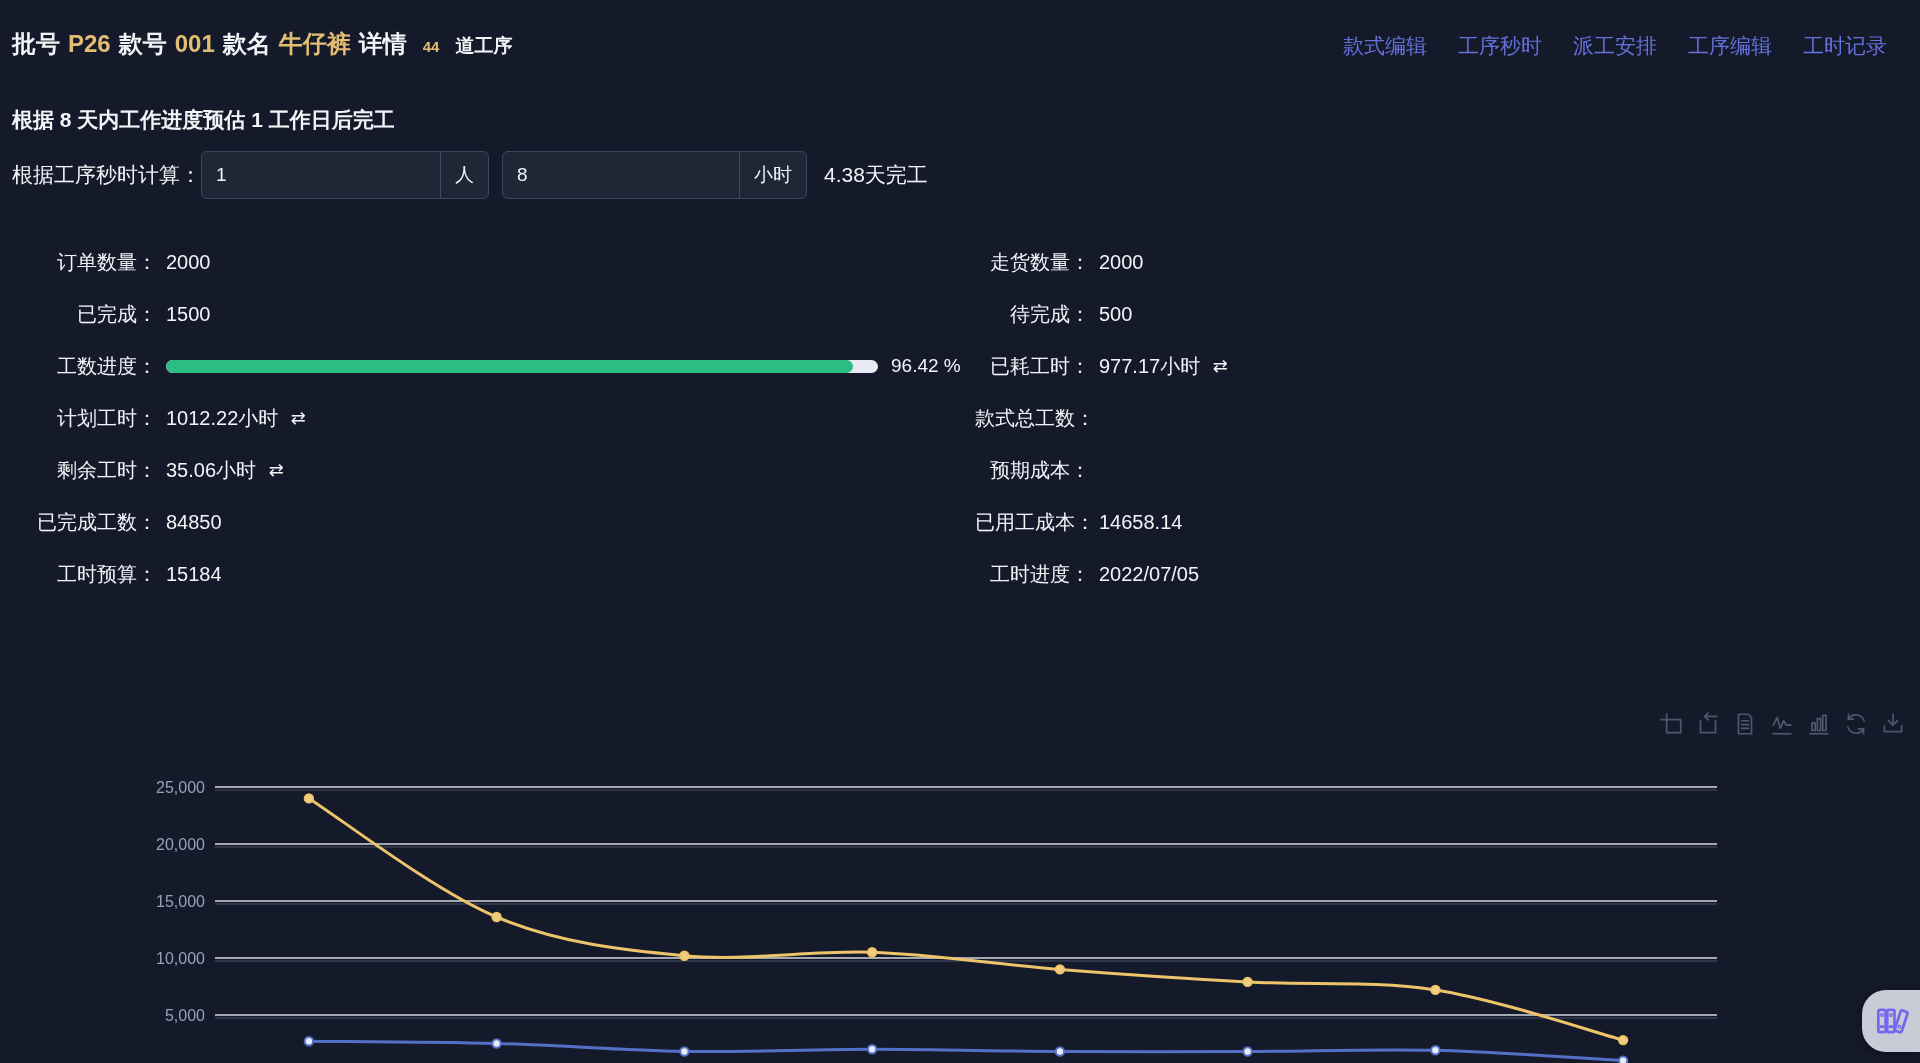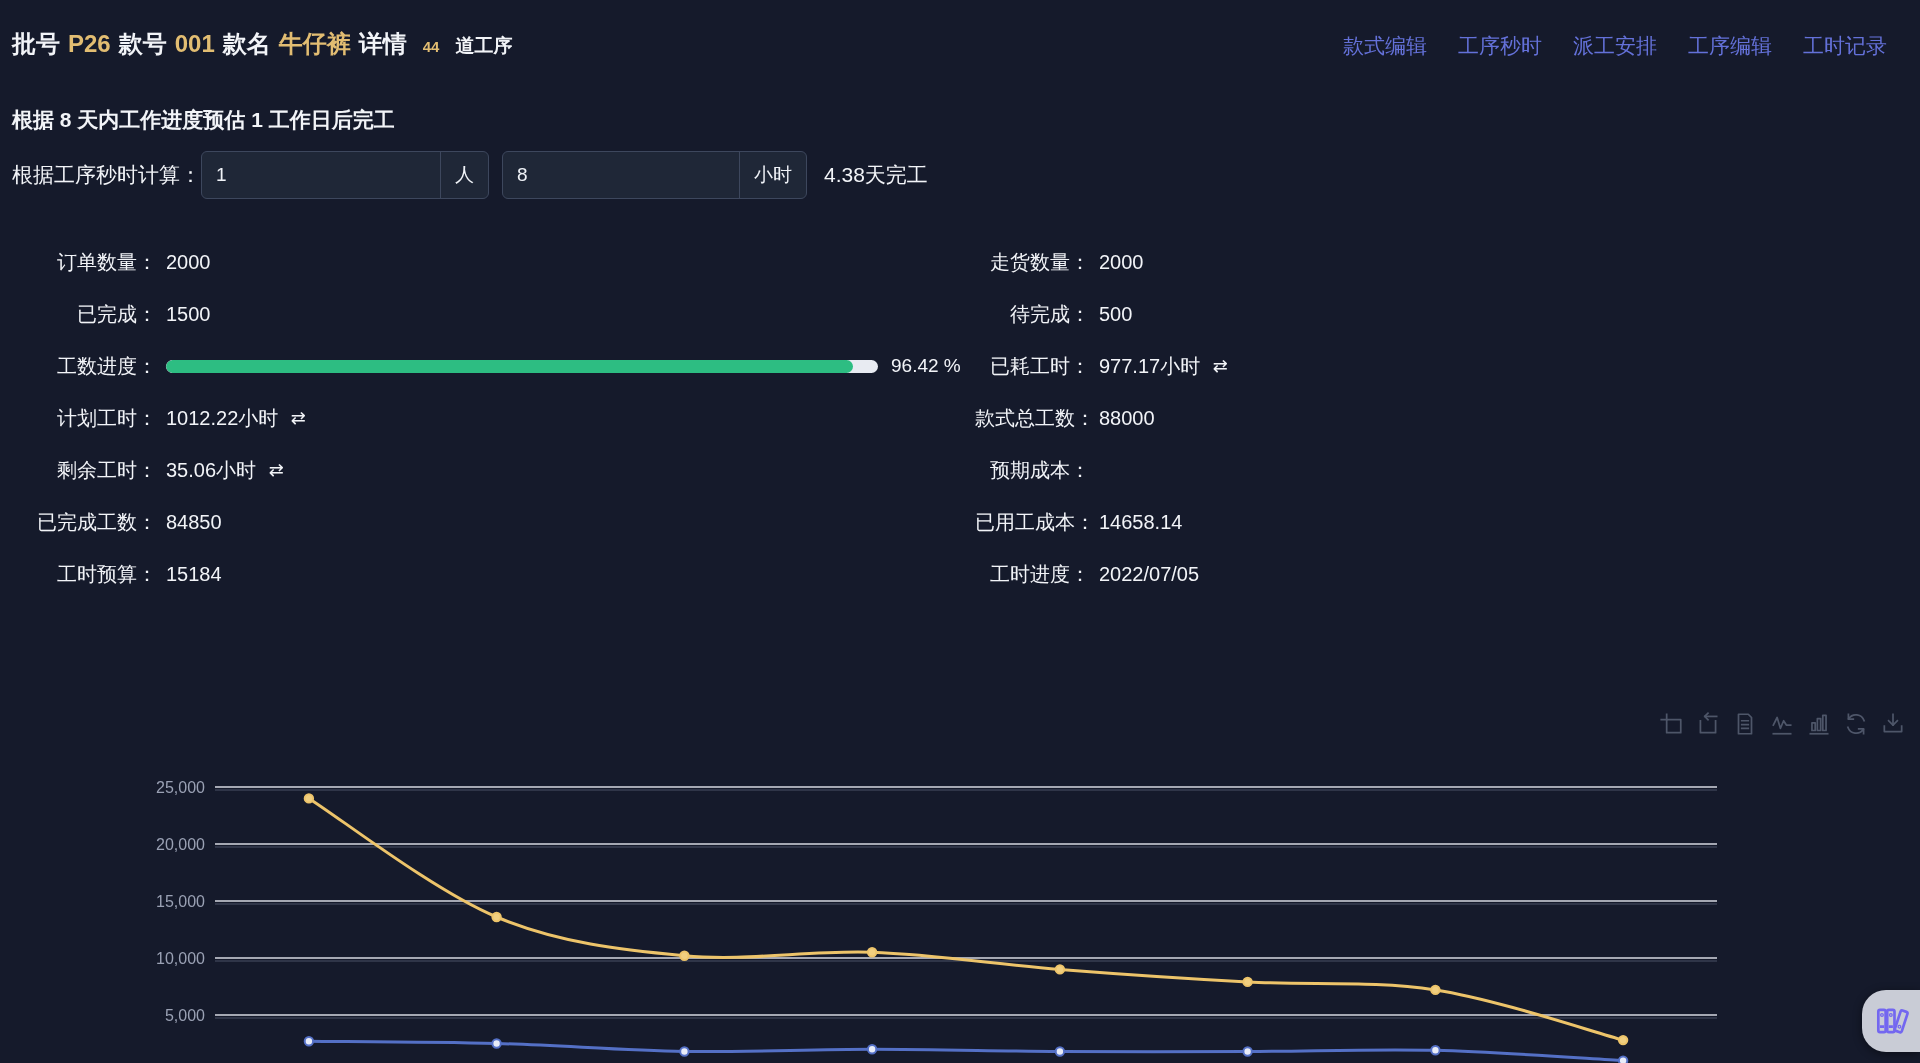--- a/index.html
+++ b/index.html
@@ -170,21 +170,20 @@
     </div>
     <div class="srow">
       <div class="slabel">已耗工时：</div>
       <div class="scontent centered">
         <span>977.17小时</span>
         <span class="swap">⇄</span>
       </div>
     </div>
     <div class="srow">
       <div class="slabel">款式总工数：</div>
-      <div class="svalue">88000</div>
     </div>
     <div class="srow">
       <div class="slabel">预期成本：</div>
       <div class="svalue"></div>
     </div>
     <div class="srow">
       <div class="slabel">已用工成本：</div>
       <div class="svalue">14658.14</div>
     </div>
     <div class="srow">

